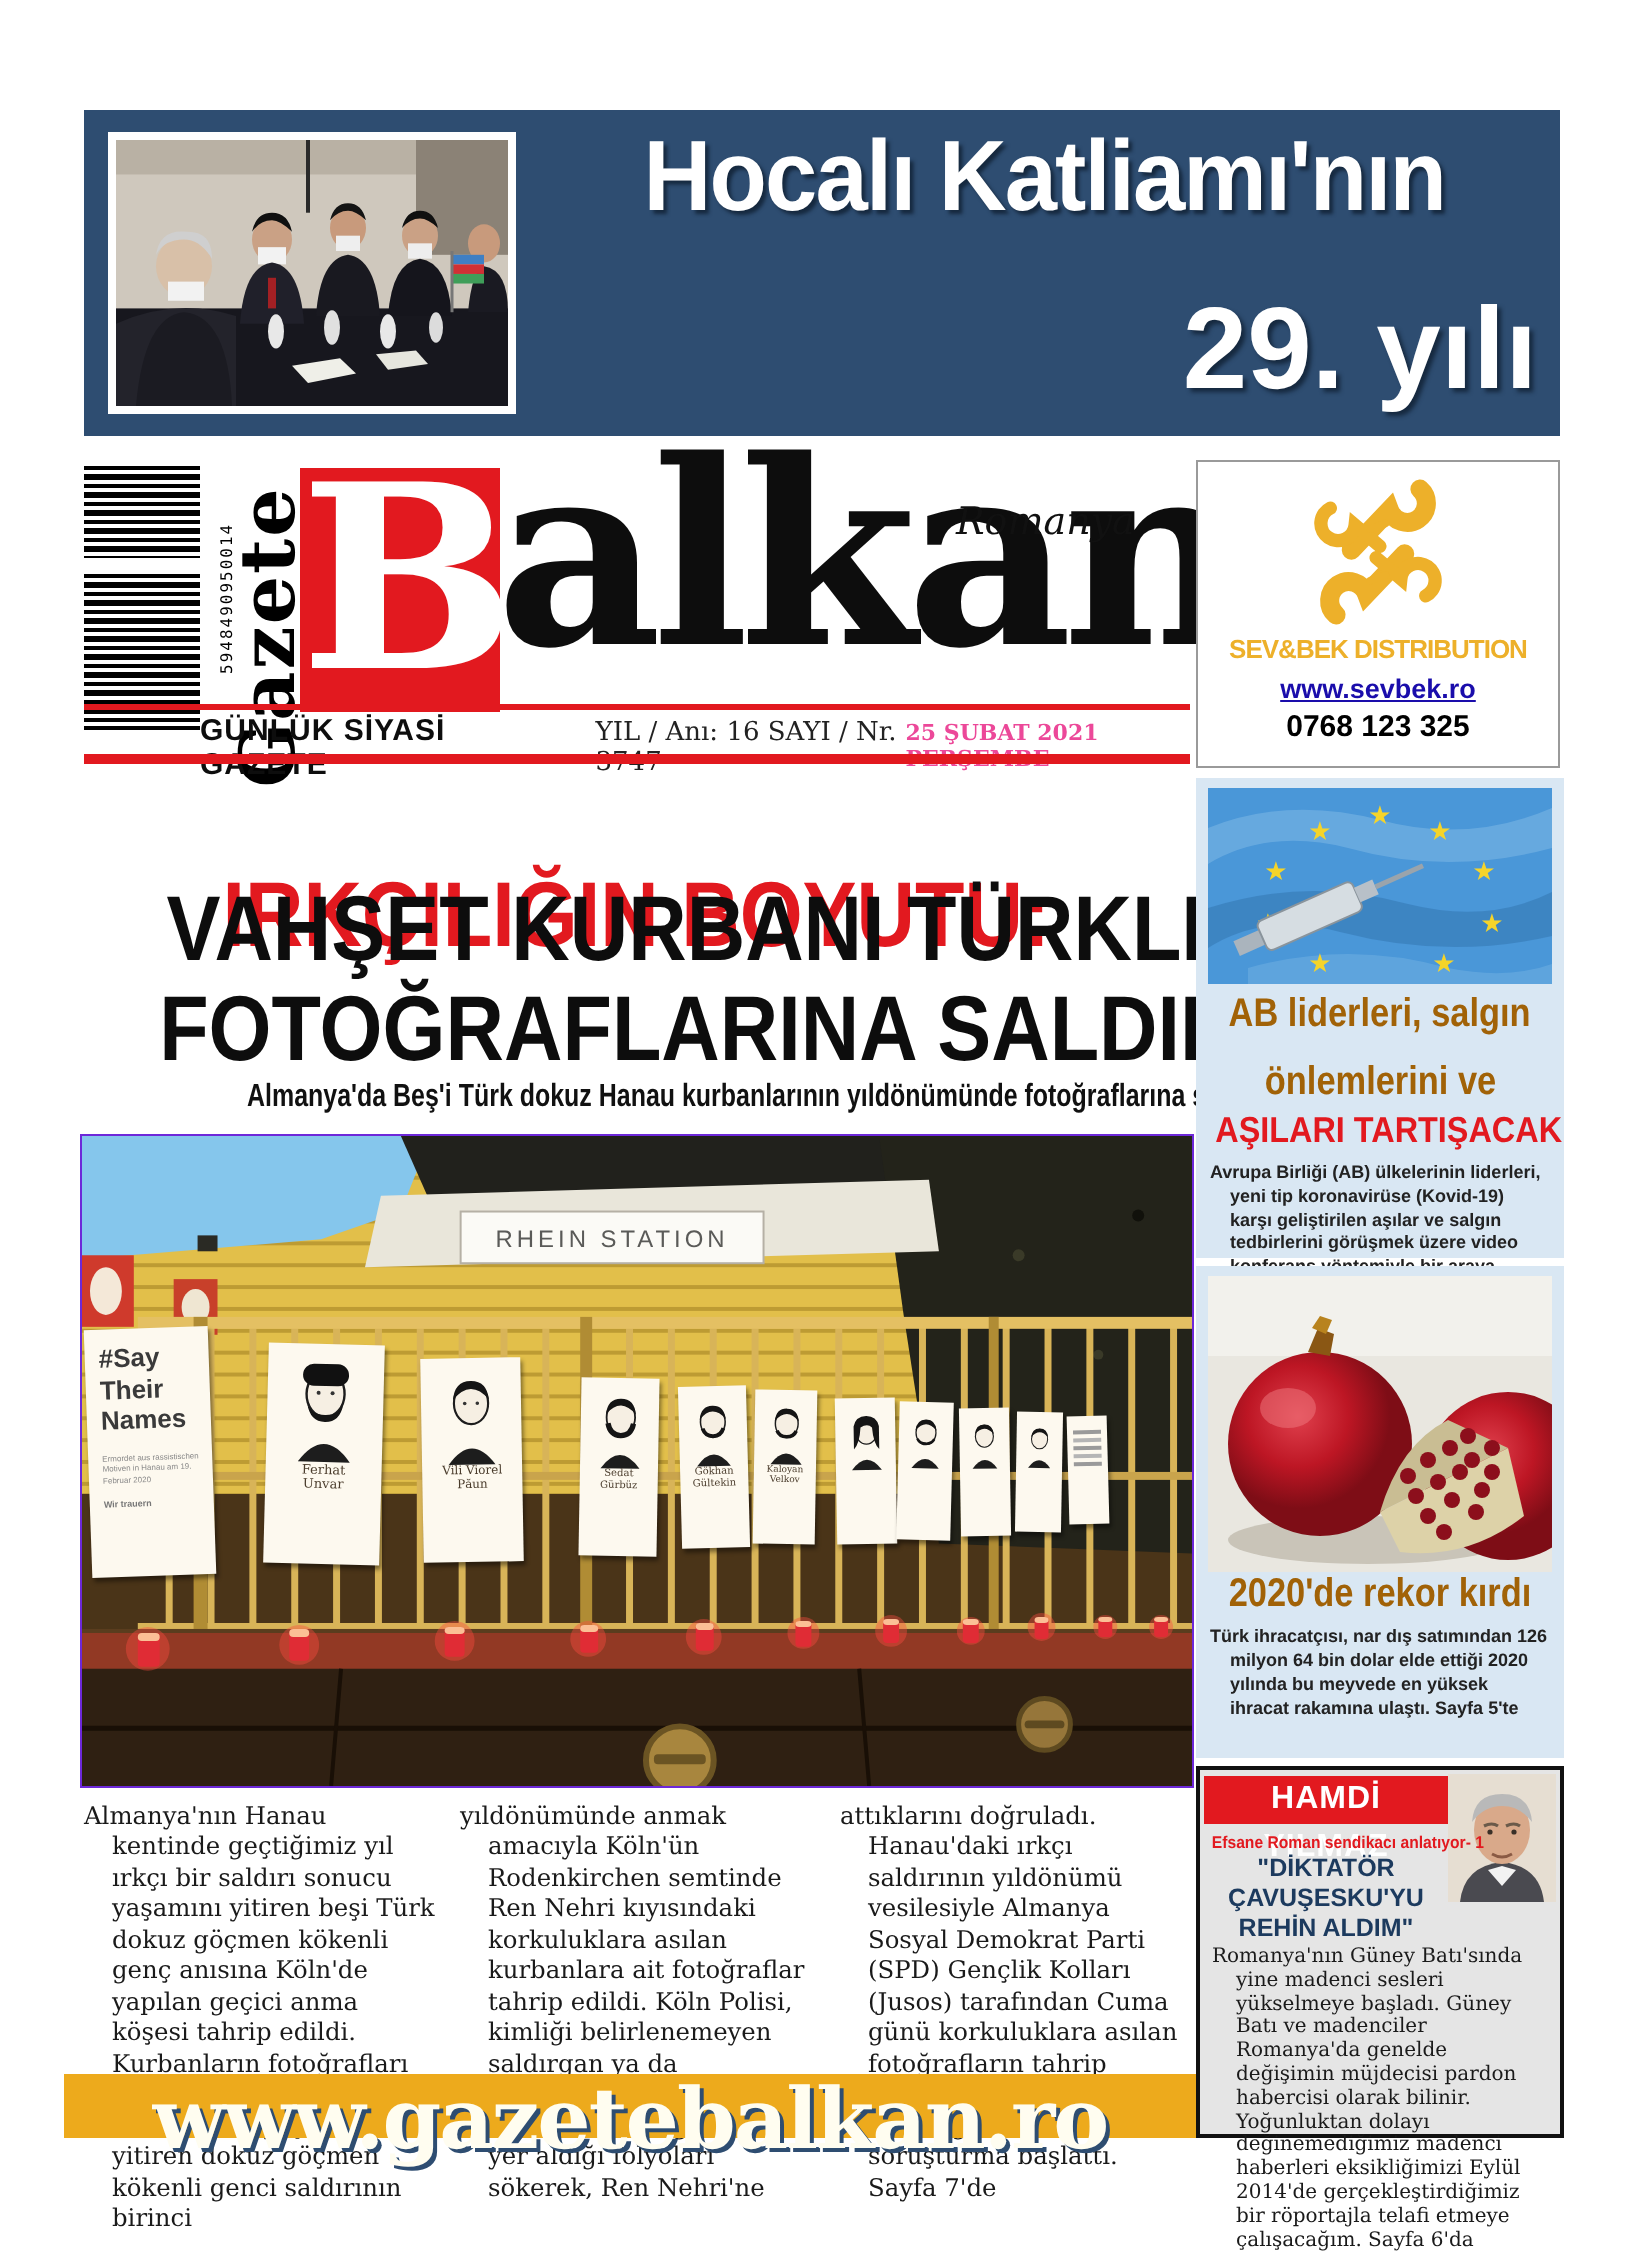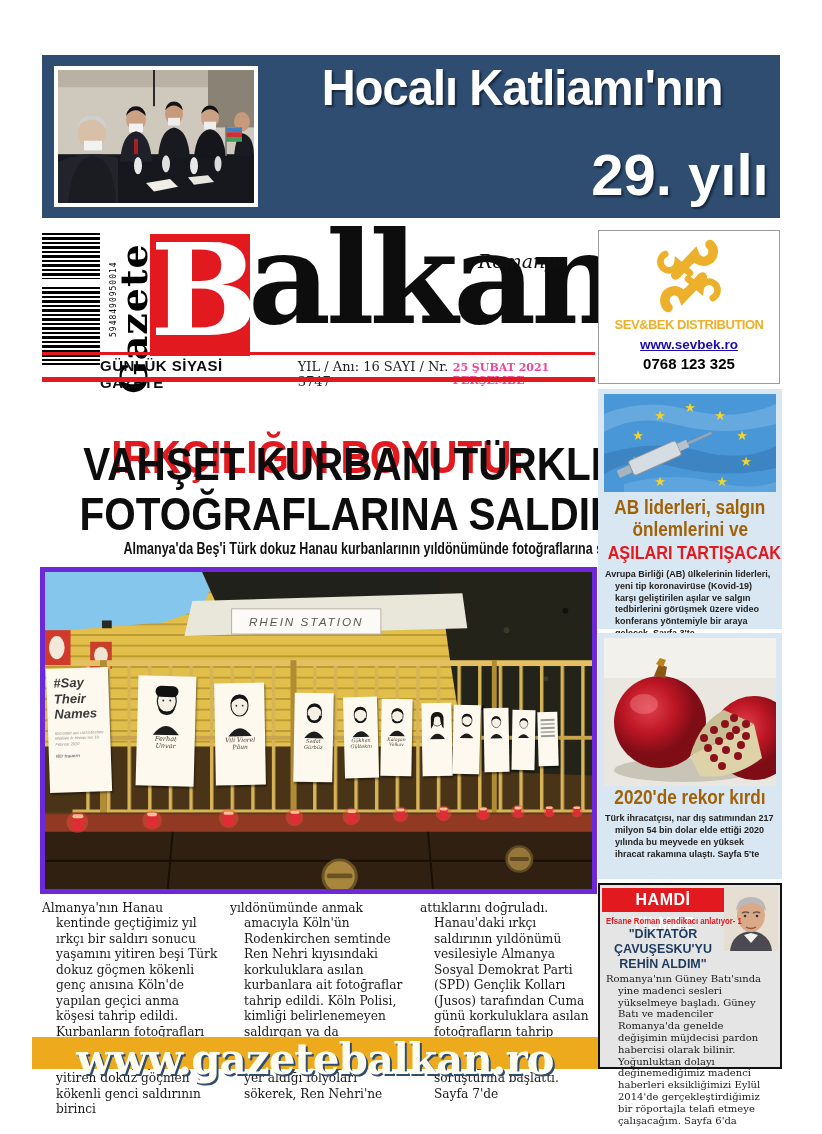--- a/index.html
+++ b/index.html
@@ -68,21 +68,21 @@
                  color:#e2191f; font-weight:bold; font-size:46px; white-space:nowrap;margin-top:42px; }
   .lead-kicker span, .lead-h span { display:inline-block; transform:scaleX(.88); transform-origin:center; }
   .lead-h { position:absolute; left:42px; width:553px; text-align:center; color:#0d0d0d;
             font-weight:bold; font-size:46px; white-space:nowrap; }
   .lh1 { top:437px; } .lh2 { top:487px; }
   .lead-sub { position:absolute; left:42px; top:540px; width:553px; text-align:center;
               font-weight:bold; font-size:16px; color:#111; white-space:nowrap; }
   .lead-sub span { display:inline-block; transform:scaleX(.78); transform-origin:center; }
 
   .main-photo { position:absolute; left:40px; top:567px; width:557px; height:327px;
-                border:5px solid #6d28d9; background:#e2bf4a; overflow:hidden;font-style:italic; }
+                border:1px solid #6d28d9; background:#e2bf4a; overflow:hidden; }
   .main-photo > svg { position:absolute; left:0; top:0; width:100%; height:100%; }
   .poster { position:absolute; background:#fdf9ef; box-shadow:1px 2px 2px rgba(0,0,0,.45);
             text-align:center; overflow:hidden; }
   .poster svg { display:block; margin:4px auto 0; }
   .p-name { font-family:"DejaVu Serif",serif; color:#4a3c2c; white-space:pre-line; line-height:1.15; }
   .hash-text { font-weight:bold; color:#3a3a3a; font-size:13px; line-height:1.2;
                text-align:left; padding:7px 0 0 7px; white-space:pre-line; }
   .hash-small { font-size:4px; color:#8a8a8a; text-align:left; padding:8px 0 0 7px; line-height:1.4; }
   .hash-small2 { font-size:4.5px; color:#777; text-align:left; padding:6px 0 0 7px; font-weight:bold; }
 
@@ -470,21 +470,21 @@
         </g>
         <g transform="rotate(-24 60 60)">
           <rect x="10" y="56" width="14" height="8" fill="#aab4bd"></rect>
           <rect x="24" y="52" width="52" height="16" rx="3" fill="#d6dde2" stroke="#8a949c"></rect>
           <rect x="76" y="56" width="10" height="8" fill="#b8c0c8"></rect>
           <line x1="86" y1="60" x2="112" y2="60" stroke="#9aa4ac" stroke-width="2.5"></line>
         </g>
       </svg>
     </div>
     <div class="sb-h"><span>AB liderleri, salgın</span></div>
-    <div class="sb-h" style="margin-top:0;"><span>önlemlerini ve</span></div>
+    <div class="sb-h" style="margin-top:12px;"><span>önlemlerini ve</span></div>
     <div class="sb-h-red"><span>AŞILARI TARTIŞACAK</span></div>
     <div class="sb-body">Avrupa Birliği (AB) ülkelerinin liderleri, yeni tip koronavirüse (Kovid-19) karşı geliştirilen aşılar ve salgın tedbirlerini görüşmek üzere video konferans yöntemiyle bir araya gelecek. Sayfa 3'te</div>
   </div>
 
   <div class="sb sb-blue a2">
     <div class="sb-photo" style="height:148px;">
       <svg viewBox="0 0 172 148" preserveAspectRatio="none">
         <defs>
           <radialGradient id="pom" cx="38%" cy="35%">
             <stop offset="0%" stop-color="#e0404d"></stop>
@@ -515,21 +515,21 @@
           <circle cx="110" cy="120" r="4"></circle>
             <circle cx="122" cy="112" r="4"></circle>
             <circle cx="134" cy="118" r="4"></circle>
           <circle cx="118" cy="128" r="4"></circle>
             <circle cx="130" cy="80" r="4"></circle>
             <circle cx="142" cy="86" r="4"></circle>
         </g>
       </svg>
     </div>
     <div class="sb-h" style="margin-top:0;"><span>2020'de rekor kırdı</span></div>
-    <div class="sb-body">Türk ihracatçısı, nar dış satımından 217 milyon 54 bin dolar elde ettiği 2020 yılında bu meyvede en yüksek ihracat rakamına ulaştı. Sayfa 5'te</div>
+    <div class="sb-body">Türk ihracatçısı, nar dış satımından 126 milyon 64 bin dolar elde ettiği 2020 yılında bu meyvede en yüksek ihracat rakamına ulaştı. Sayfa 5'te</div>
   </div>
 
   <div class="sb a3">
     <div class="a3-banner">HAMDİ YILMAZ</div>
     <div class="a3-photo">
       <svg viewBox="0 0 54 64" preserveAspectRatio="none">
         <rect width="54" height="64" fill="#e6ded2"></rect>
         <path d="M6,64 Q8,46 27,44 Q46,46 48,64 Z" fill="#4a4a50"></path>
         <path d="M20,48 L27,56 L34,48 L27,46 Z" fill="#f2f2f2"></path>
         <ellipse cx="27" cy="28" rx="14" ry="17" fill="#d9a98a"></ellipse>

